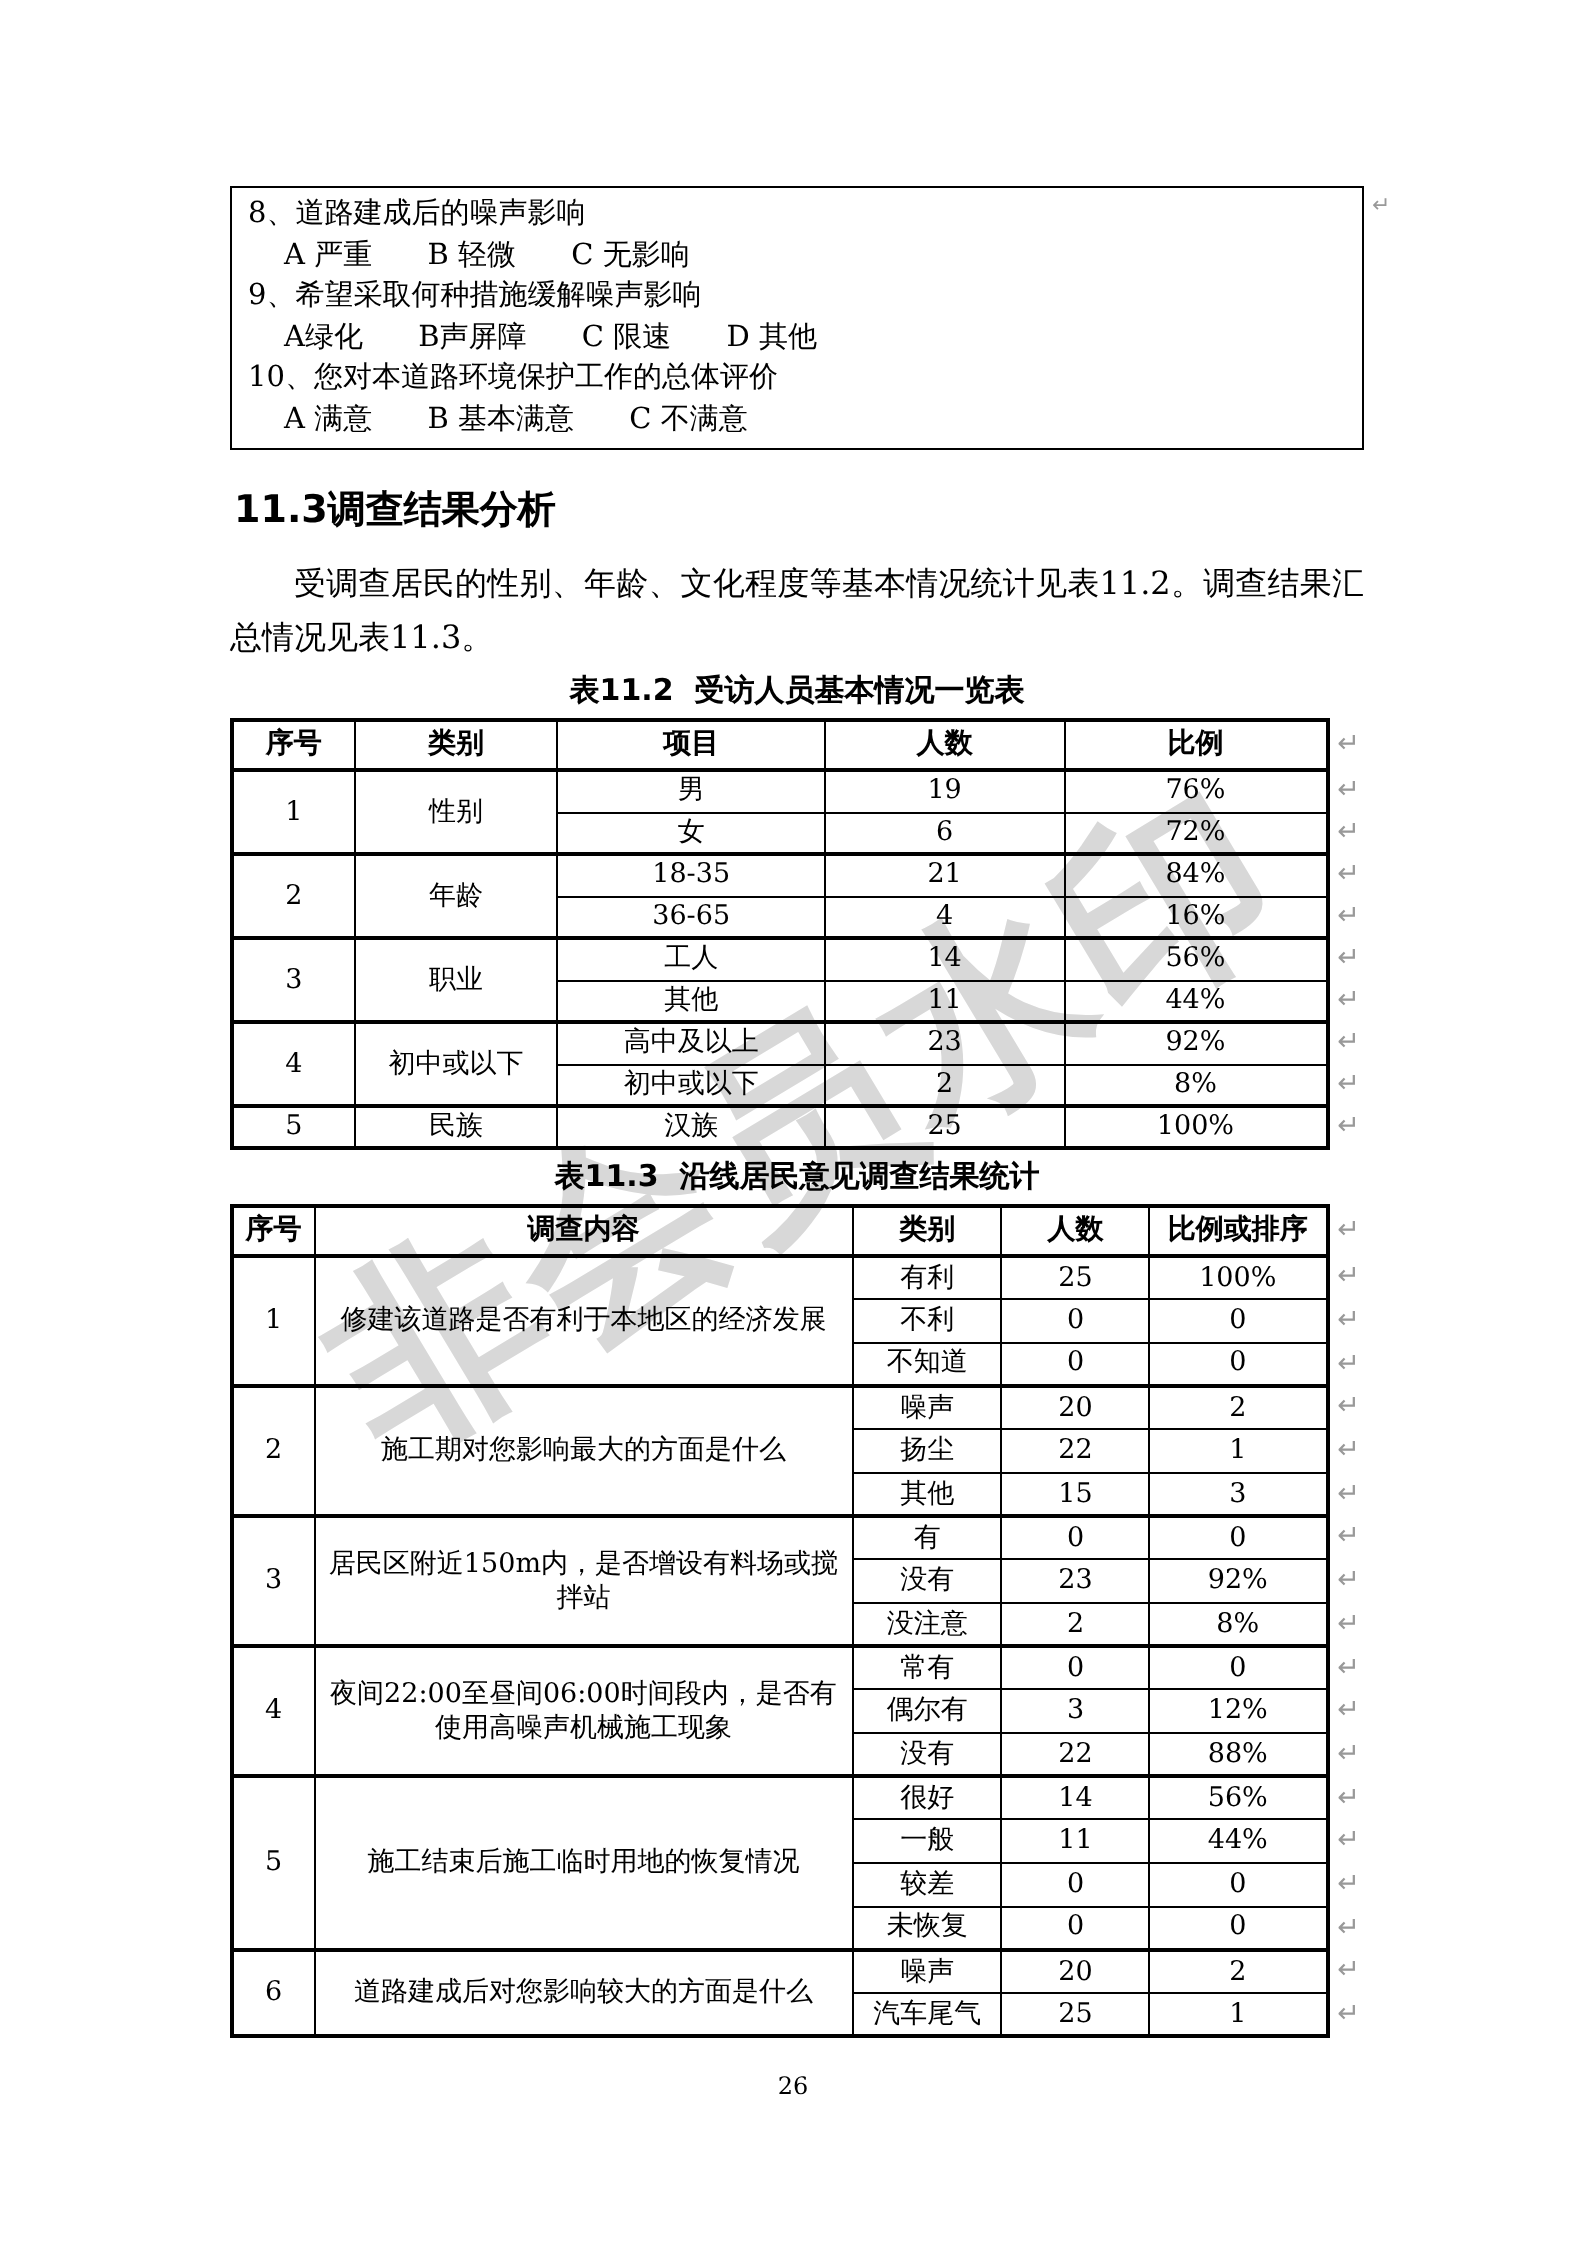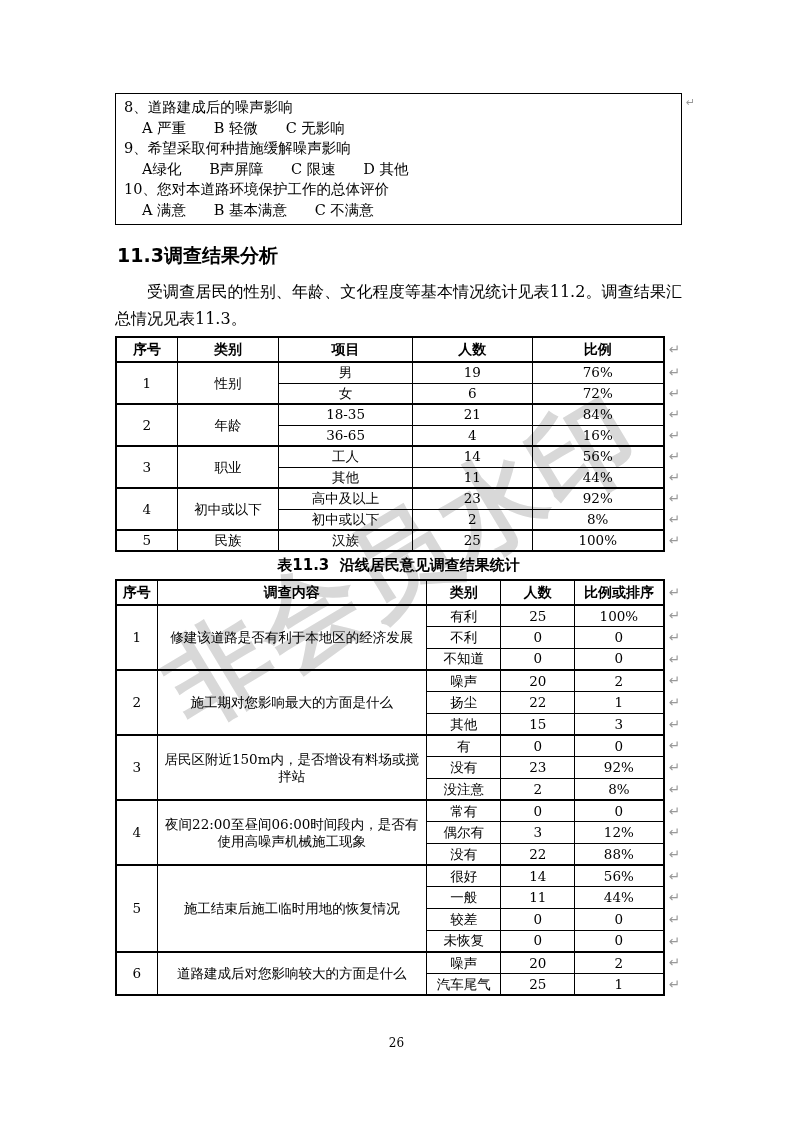--- a/index.html
+++ b/index.html
@@ -93,20 +93,21 @@
       <div class="qline opt">A绿化      B声屏障      C 限速      D 其他</div>
       <div class="qline">10、您对本道路环境保护工作的总体评价</div>
       <div class="qline opt">A 满意      B 基本满意      C 不满意</div>
       <span class="pm qbox-mark">↵</span>
     </div>
 
     <h2 class="heading">11.3调查结果分析</h2>
 
     <p class="para">受调查居民的性别、年龄、文化程度等基本情况统计见表11.2。调查结果汇总情况见表11.3。</p>
 
+    <div class="caption">表11.2  受访人员基本情况一览表</div>
 
     <table class="doc-table t1">
       <colgroup>
         <col style="width:63px">
           <col style="width:105px">
           <col style="width:138px">
         <col style="width:124px">
           <col style="width:135px">
           <col style="width:16px">
       </colgroup>

